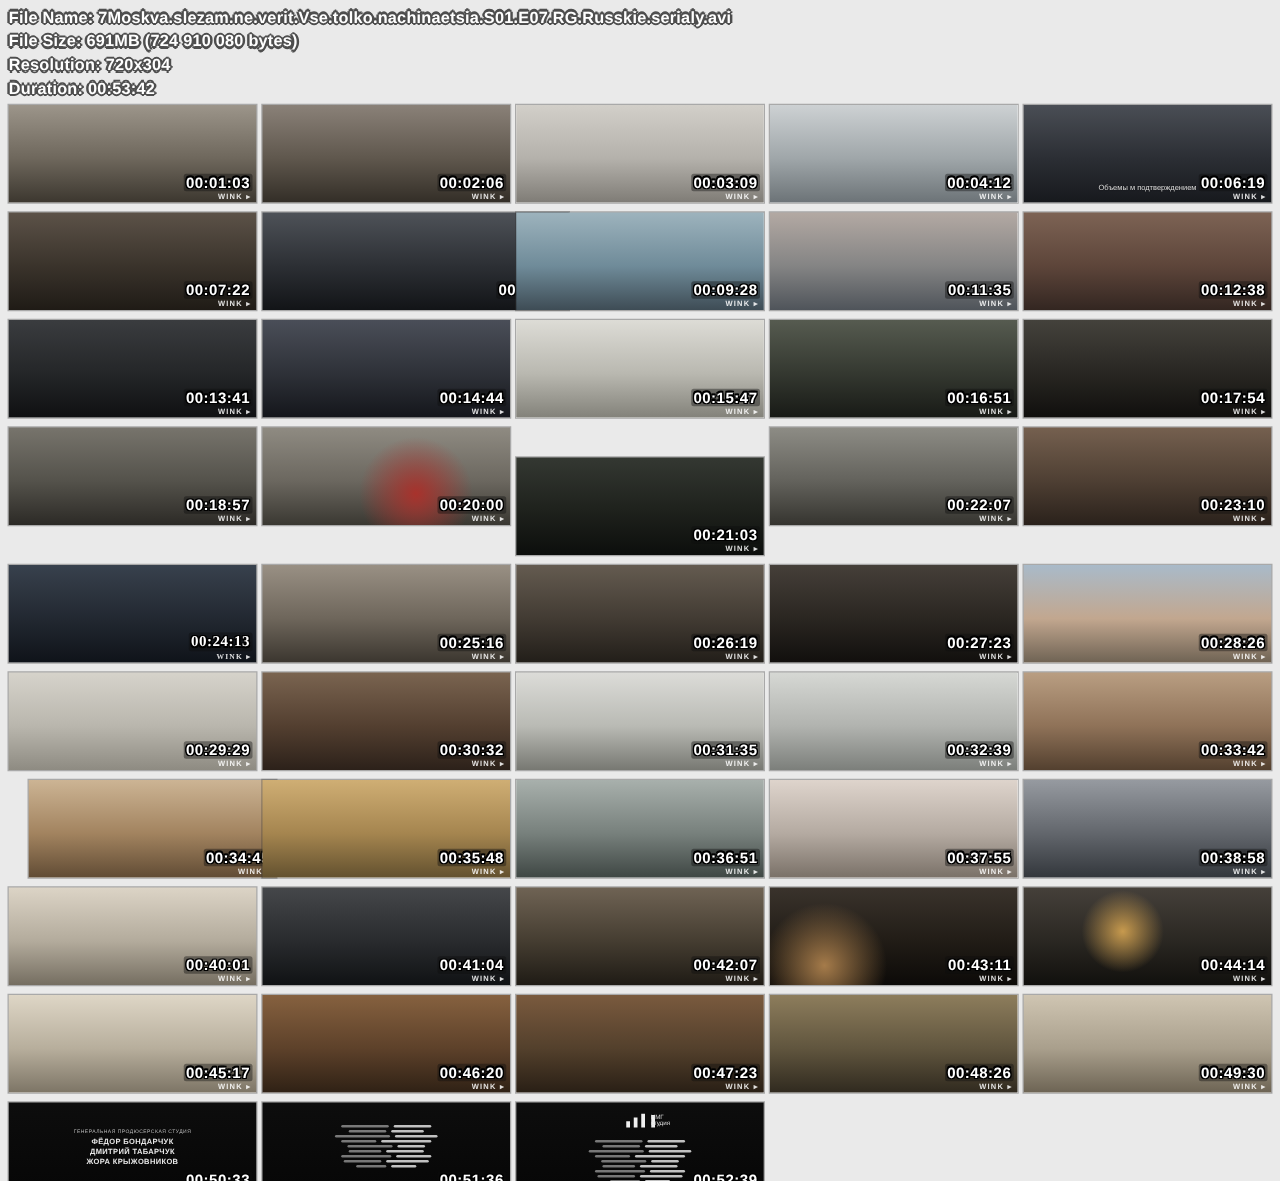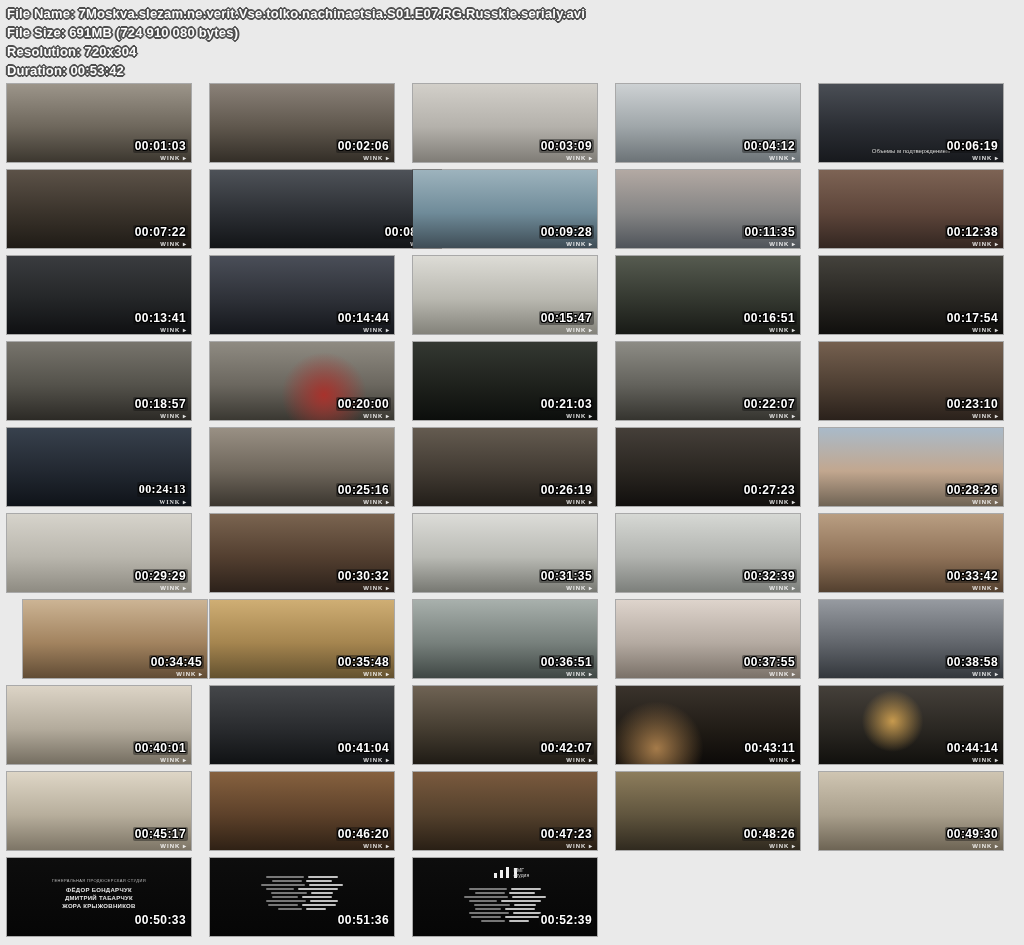--- a/index.html
+++ b/index.html
@@ -18,21 +18,21 @@
     white-space:nowrap;
   }
   
   .grid{
     display:grid;
     grid-template-columns:repeat(5,198px);
     gap:8px 5px;
     padding:4px 7px 0 7px;
   }
   .cell{
-    position:relative;width:184px;height:78px;overflow:hidden;
+    position:relative;width:198px;height:78px;overflow:hidden;
     box-shadow:0 0 0 1px rgba(50,50,50,.35);
   }
   .ts{
     position:absolute;right:3px;bottom:9px;
     font-size:12px;font-weight:bold;color:#fff;letter-spacing:.4px;
     background:rgba(12,12,12,.40);padding:0 2px;border-radius:2px;
     text-shadow:-1px 0 0 #000,1px 0 0 #000,0 -1px 0 #000,0 1px 0 #000,
       -1px -1px 0 #000,1px 1px 0 #000,1px -1px 0 #000,-1px 1px 0 #000;
   }
   .wink{
@@ -141,21 +141,21 @@
       <span class="wink">wink ▸</span>
     </div>
     <div class="cell" style="background: linear-gradient(rgb(119, 116, 108) 0%, rgb(84, 82, 75) 55%, rgb(44, 42, 38) 100%);">
       <span class="ts">00:18:57</span>
       <span class="wink">wink ▸</span>
     </div>
     <div class="cell" style="background: radial-gradient(circle at 62% 68%, rgb(168, 50, 44) 0%, rgba(0, 0, 0, 0) 34%), linear-gradient(rgb(143, 139, 130) 0%, rgb(107, 103, 95) 55%, rgb(58, 56, 50) 100%);">
       <span class="ts">00:20:00</span>
       <span class="wink">wink ▸</span>
     </div>
-    <div class="cell" style="background: linear-gradient(rgb(52, 56, 50) 0%, rgb(30, 33, 28) 55%, rgb(12, 14, 12) 100%);">
+    <div class="cell" style="background: linear-gradient(rgb(52, 56, 50) 0%, rgb(30, 33, 28) 55%, rgb(12, 14, 12) 100%); margin-top: 24px;">
       <span class="ts">00:21:03</span>
       <span class="wink">wink ▸</span>
     </div>
     <div class="cell" style="background: linear-gradient(rgb(141, 140, 133) 0%, rgb(99, 98, 92) 55%, rgb(53, 52, 47) 100%);">
       <span class="ts">00:22:07</span>
       <span class="wink">wink ▸</span>
     </div>
     <div class="cell" style="background: linear-gradient(rgb(117, 96, 79) 0%, rgb(78, 63, 51) 55%, rgb(42, 33, 27) 100%);">
       <span class="ts">00:23:10</span>
       <span class="wink">wink ▸</span>

